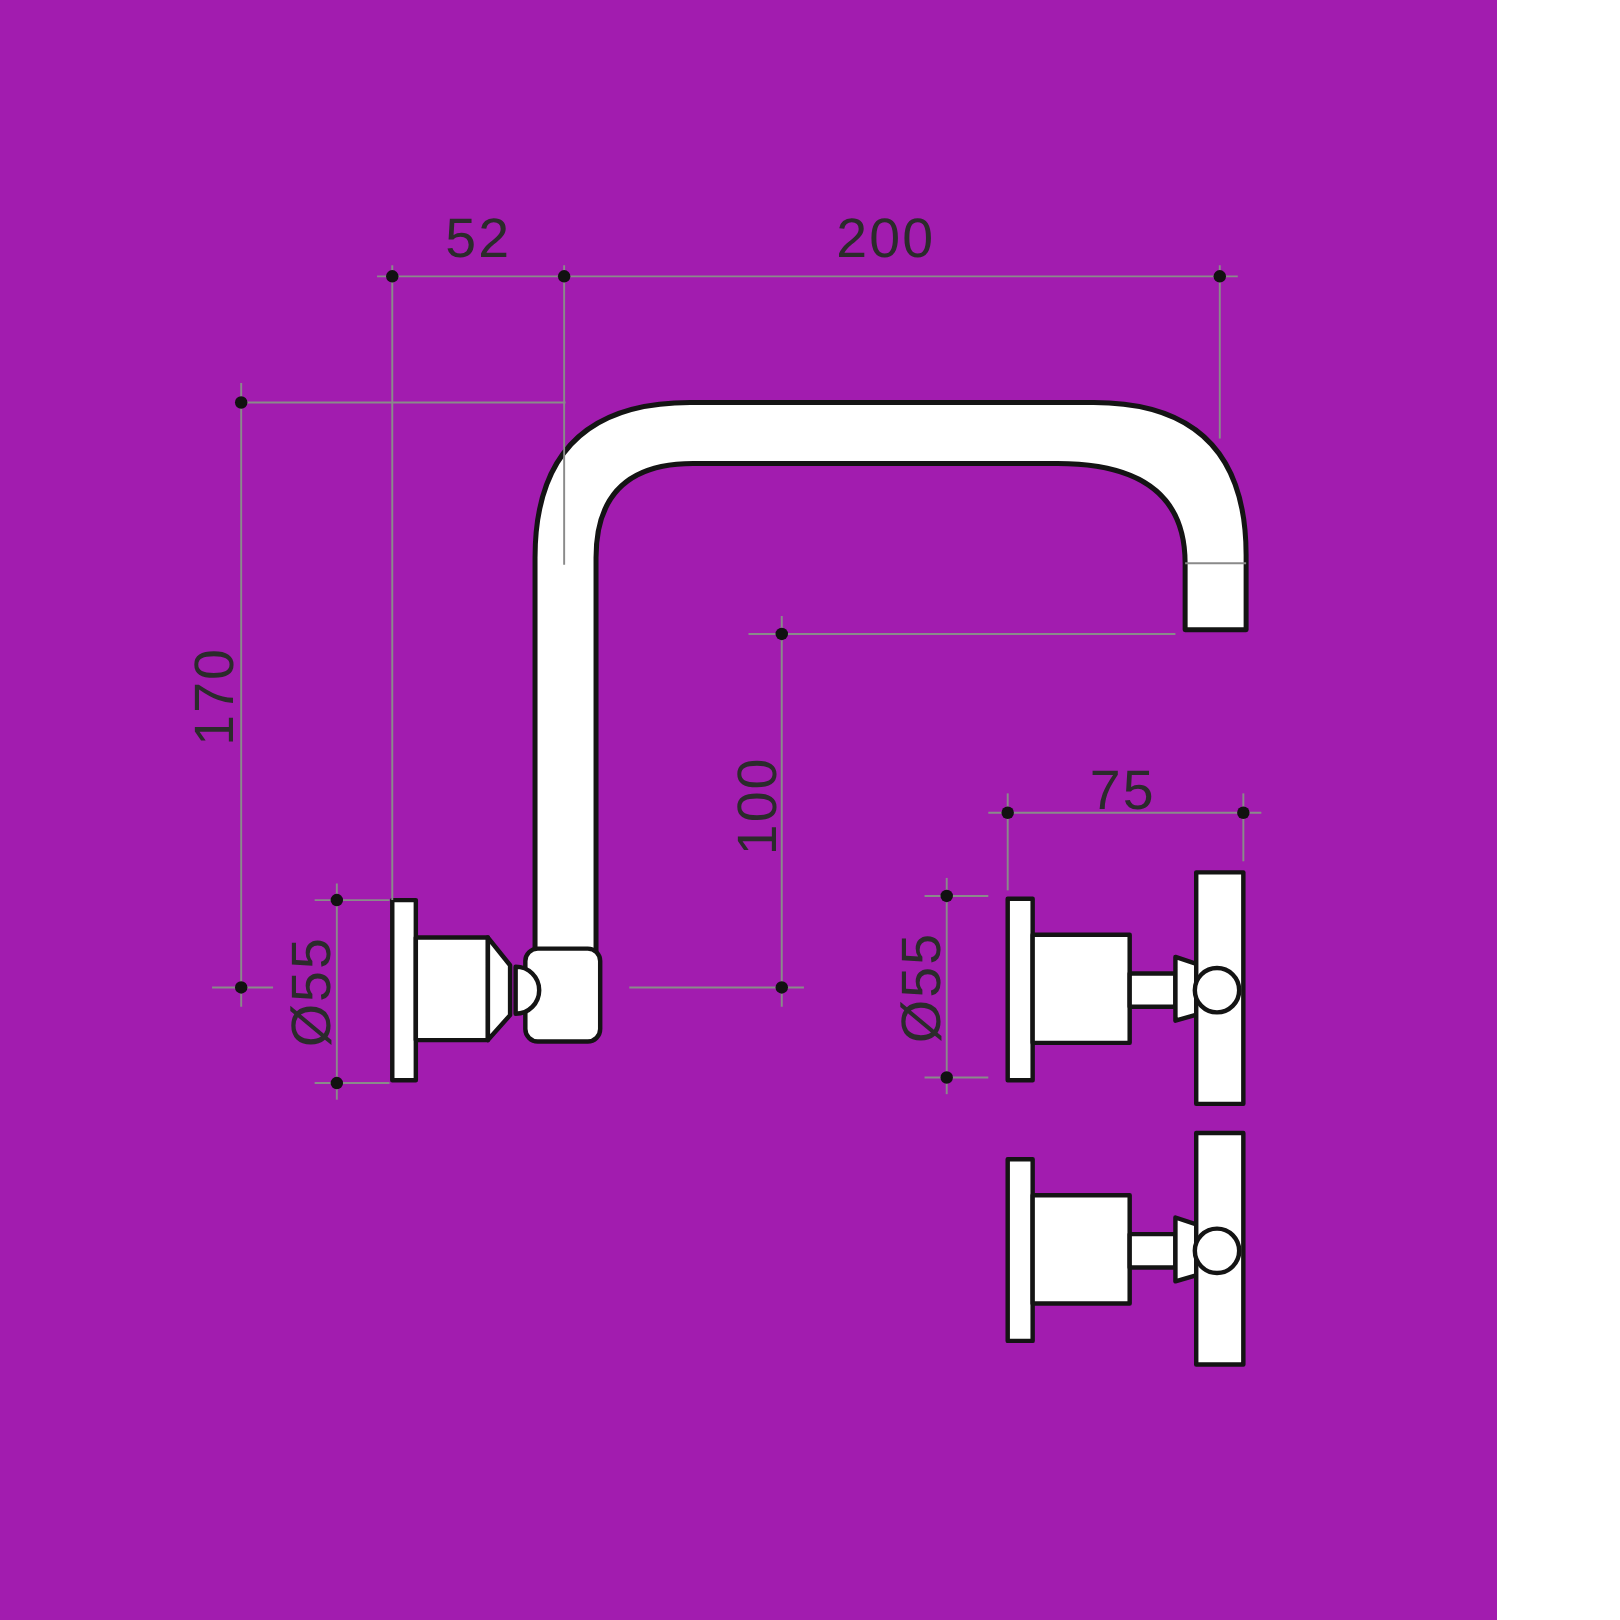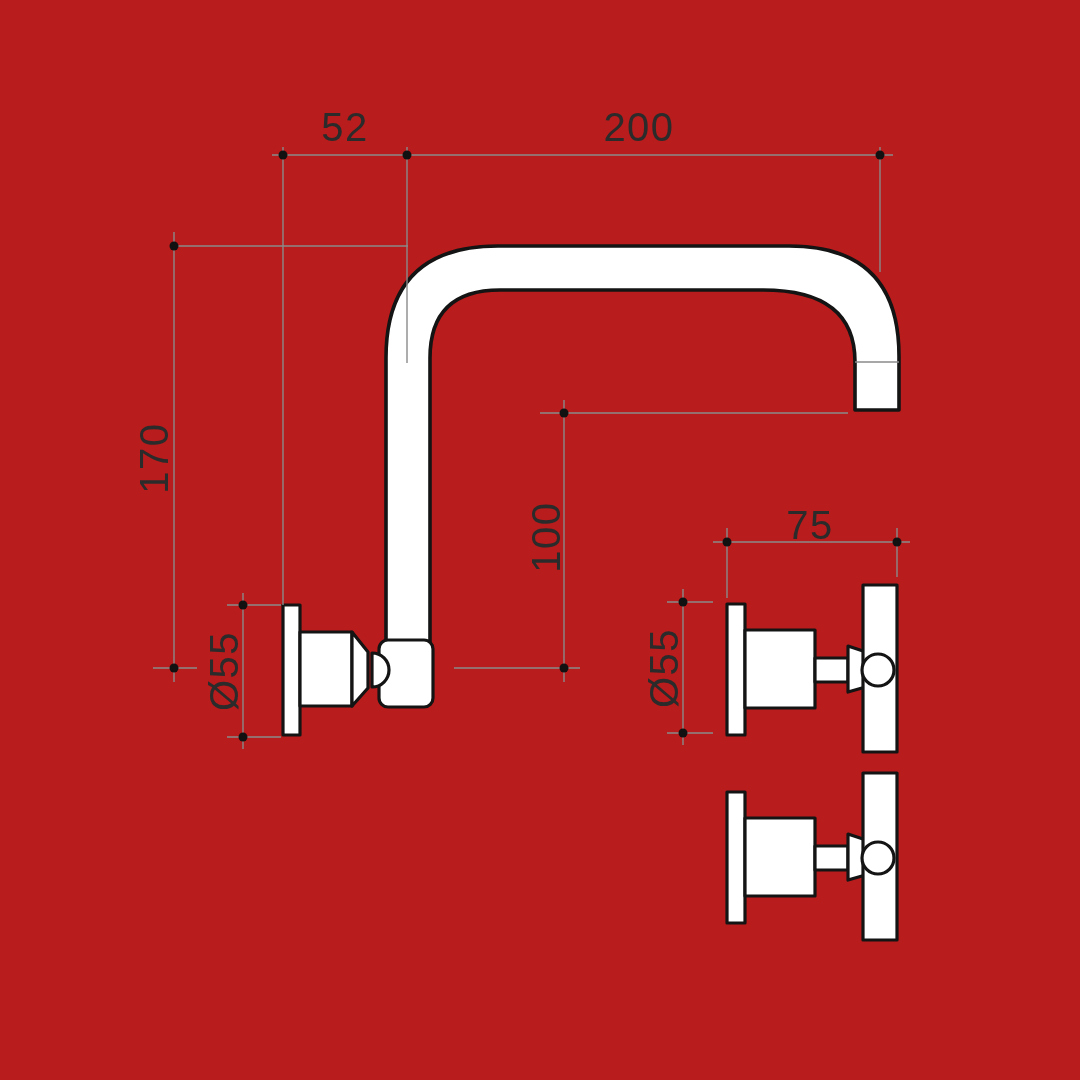--- a/index.html
+++ b/index.html
@@ -1,16 +1,16 @@
 <!DOCTYPE html>
 <html><head>
 <meta charset="utf-8">
 <style>
   html,body{margin:0;padding:0;background:#ffffff;}
-  .frame{position:relative;width:1080px;height:1080px;background:#b91c1c;overflow:hidden;text-align:center;}
+  .frame{position:relative;width:998px;height:1080px;background:#a21caf;overflow:hidden;text-align:center;}
   svg{display:block;width:100%;height:100%;}
   .outline{fill:#ffffff;stroke:#141414;stroke-width:3.2;stroke-linejoin:round;stroke-linecap:round;}
   .spout{stroke-width:3.6;}
   .dim{stroke:#8a8a8a;stroke-width:1.4;fill:none;stroke-linecap:butt;}
   .seam{stroke:#8a8a8a;stroke-width:1.4;fill:none;}
   .dot{fill:#111111;stroke:none;}
   text{font-family:"Liberation Sans", sans-serif;font-size:40px;fill:#2b2b2b;letter-spacing:1.5px;}
 </style>
 </head>
 <body>

